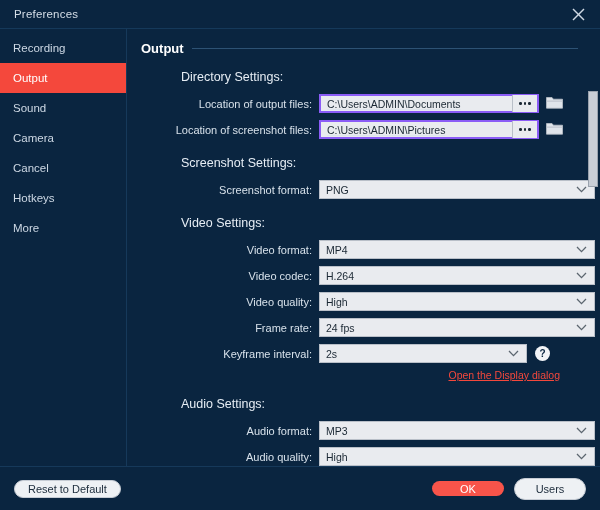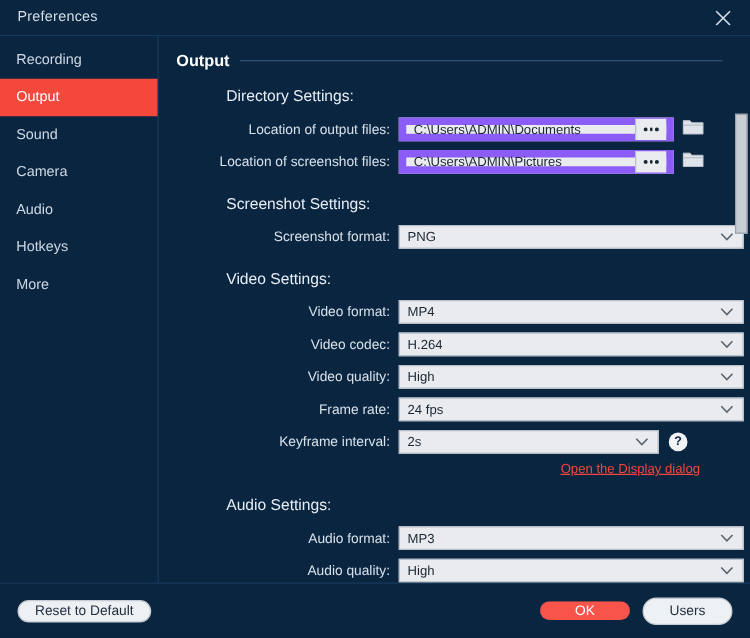--- a/index.html
+++ b/index.html
@@ -134,25 +134,26 @@
     font-size: 11px;
     color: #d7e1ea;
     box-sizing: border-box;
     white-space: nowrap;
   }
 
   
   .field {
     height: 19px;
     background: #e9ebef;
-    border: 6px solid #8b5cf6;
+    border: 2px solid #8b5cf6;
     display: flex;
     align-items: center;
     box-sizing: border-box;
     flex: 0 0 auto;
+    text-decoration: underline;
   }
   .field.path {
     width: 220px;
   }
   .field .val {
     flex: 1 1 auto;
     font-size: 10.5px;
     color: #1a2733;
     padding-left: 6px;
     overflow: hidden;
@@ -322,21 +323,21 @@
       <div class="side-item active">
         <span>Output</span>
       </div>
       <div class="side-item">
         <span>Sound</span>
       </div>
       <div class="side-item">
         <span>Camera</span>
       </div>
       <div class="side-item">
-        <span>Audio</span>
+        <span>Cancel</span>
       </div>
       <div class="side-item">
         <span>Hotkeys</span>
       </div>
       <div class="side-item">
         <span>More</span>
       </div>
     </div>
 
     <div class="content">

